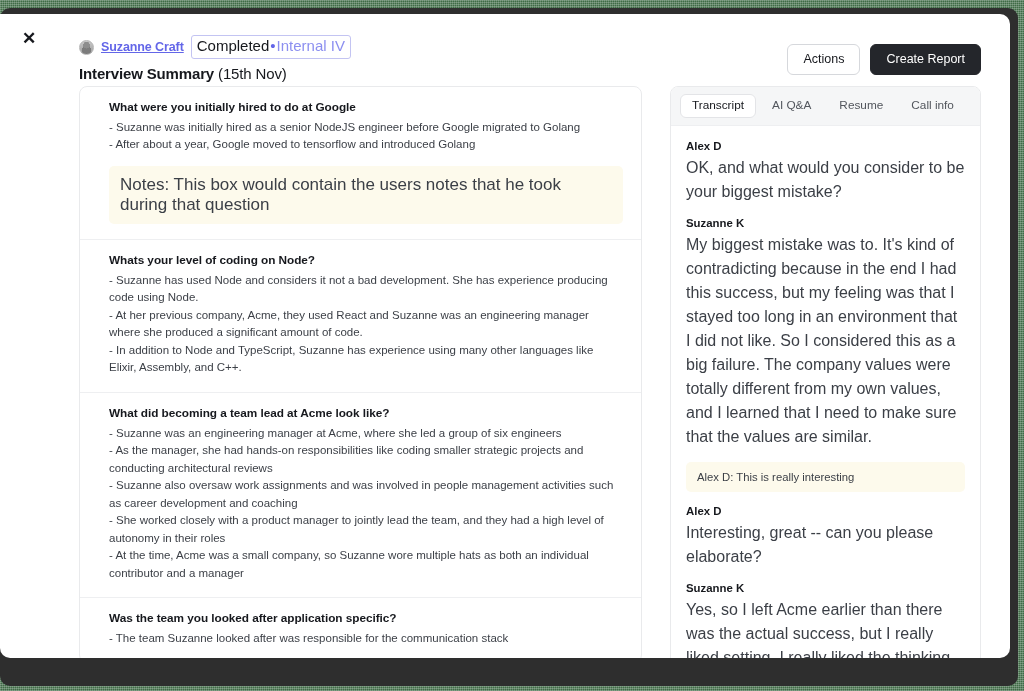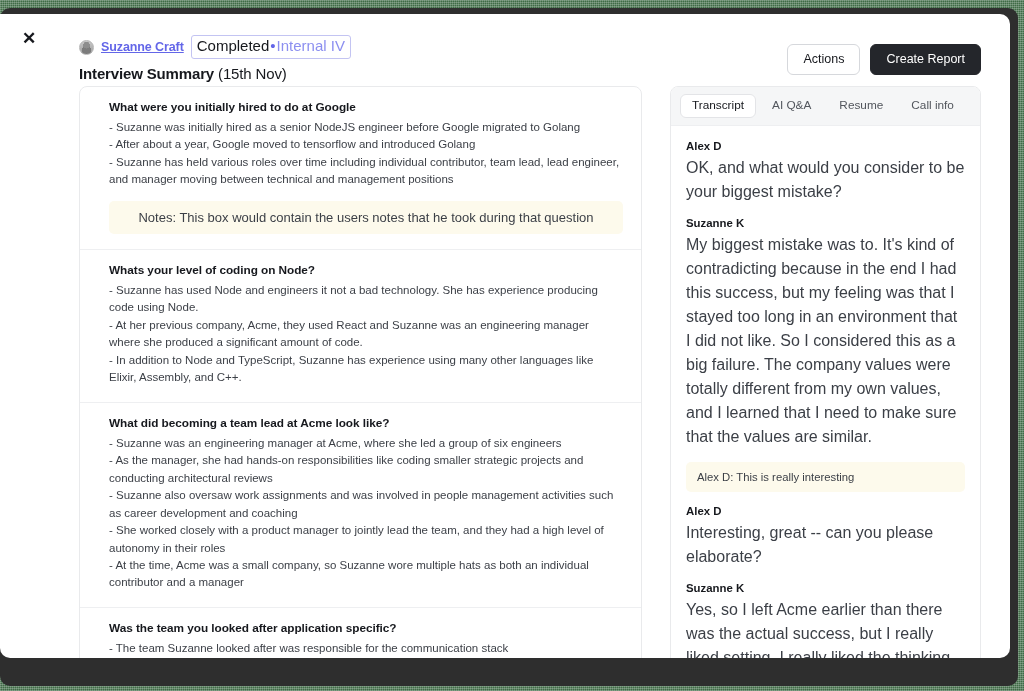--- a/index.html
+++ b/index.html
@@ -220,23 +220,22 @@
     color: #3b3f46;
     line-height: 1.52;
   }
   .qa-bullets .bullet { margin: 0; }
 
   .notes-box {
     margin-top: 12px;
     background: #fdfaec;
     border-radius: 5px;
     padding: 9px 11px;
-    font-size: 13px;
+    font-size: 17px;
     color: #3b3f46;
-    text-align: center;
   }
 
   
   .tabs-card {
     background: #ffffff;
     border: 1px solid #e9eaec;
     border-radius: 8px;
     overflow: hidden;
   }
   .tabs-bar {
@@ -317,29 +316,28 @@
 
     <div class="content">
       <div class="col-left">
         <div class="card" id="summary-card">
             <div class="qa-item">
               <div class="drag-handle"></div>
               <div class="qa-question">What were you initially hired to do at Google</div>
               <div class="qa-bullets">
                 <p class="bullet">- Suzanne was initially hired as a senior NodeJS engineer before Google migrated to Golang</p>
                 <p class="bullet">- After about a year, Google moved to tensorflow and introduced Golang</p>
-                <p class="bullet">- Suzanne has held various roles over time including individual contributor, team lead, lead engineer, and manager moving between technical and management positions</p>
               </div>
               <div class="notes-box">Notes: This box would contain the users notes that he took during that question</div>
             </div>
             <div class="qa-item">
               <div class="drag-handle"></div>
               <div class="qa-question">Whats your level of coding on Node?</div>
               <div class="qa-bullets">
-                <p class="bullet">- Suzanne has used Node and engineers it not a bad technology. She has experience producing code using Node.</p>
+                <p class="bullet">- Suzanne has used Node and considers it not a bad development. She has experience producing code using Node.</p>
                 <p class="bullet">- At her previous company, Acme, they used React and Suzanne was an engineering manager where she produced a significant amount of code.</p>
                 <p class="bullet">- In addition to Node and TypeScript, Suzanne has experience using many other languages like Elixir, Assembly, and C++.</p>
               </div>
             </div>
             <div class="qa-item">
               <div class="drag-handle"></div>
               <div class="qa-question">What did becoming a team lead at Acme look like?</div>
               <div class="qa-bullets">
                 <p class="bullet">- Suzanne was an engineering manager at Acme, where she led a group of six engineers</p>
                 <p class="bullet">- As the manager, she had hands-on responsibilities like coding smaller strategic projects and conducting architectural reviews</p>

